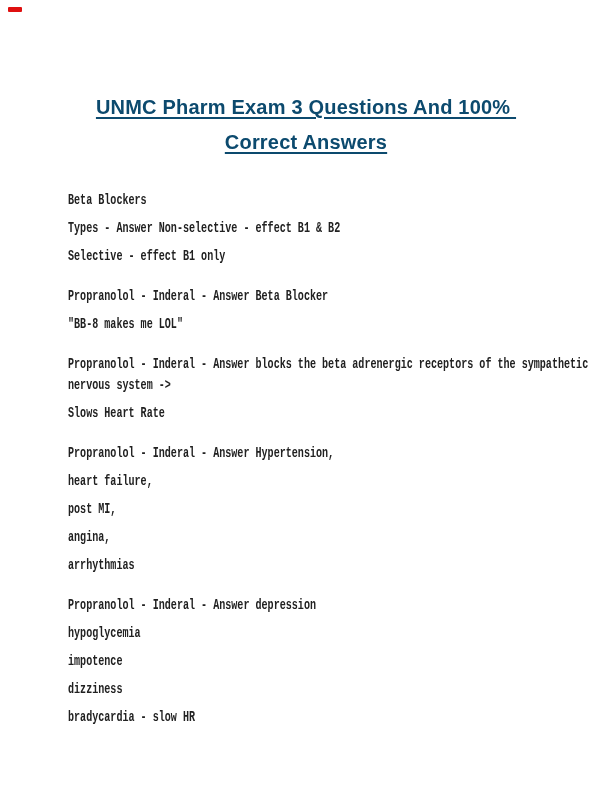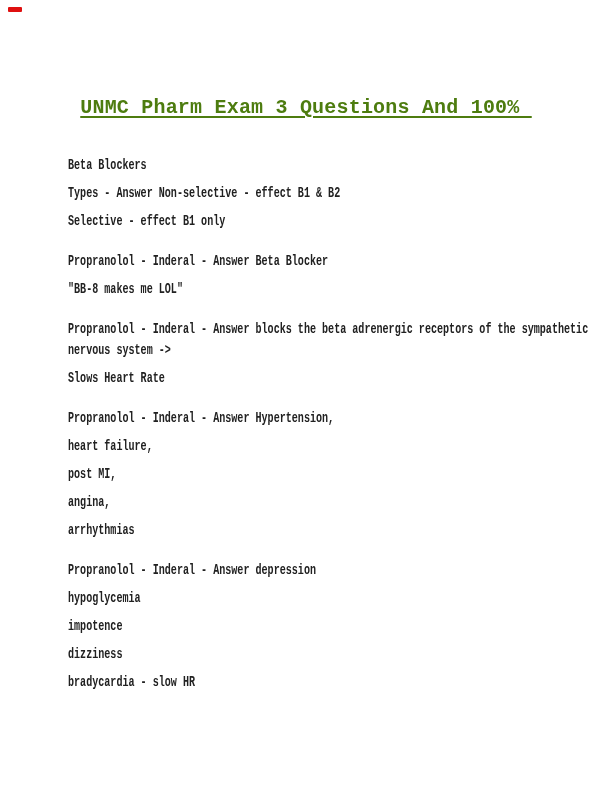--- a/index.html
+++ b/index.html
@@ -58,22 +58,23 @@
     margin-bottom: 0;
   }
 </style>
 </head>
 <body>
 
 <div class="page">
 
   <div class="red-mark" style="background: rgb(223, 16, 16);"></div>
 
-  <h1 class="title" style="color: #4d7c0f; font-family: Liberation Mono, monospace;">
+  <h1 class="title" style="color: #0c4a6e;">
     <span class="t-line">UNMC Pharm Exam 3 Questions And 100%&nbsp;</span><br>
+    <span class="t-line">Correct Answers</span>
   </h1>
 
   <div class="content">
     <div class="line" style="color: rgb(33, 33, 33);">Beta Blockers</div>
     <div class="line" style="color: rgb(33, 33, 33);">Types - Answer Non-selective - effect B1 &amp; B2</div>
     <div class="line" style="color: rgb(33, 33, 33);">Selective - effect B1 only</div>
     <div class="line gap" style="color: rgb(33, 33, 33);">Propranolol - Inderal - Answer Beta Blocker</div>
     <div class="line" style="color: rgb(33, 33, 33);">"BB-8 makes me LOL"</div>
     <div class="line gap tight" style="color: rgb(33, 33, 33);">Propranolol - Inderal - Answer blocks the beta adrenergic receptors of the sympathetic</div>
     <div class="line" style="color: rgb(33, 33, 33);">nervous system -&gt;</div>

